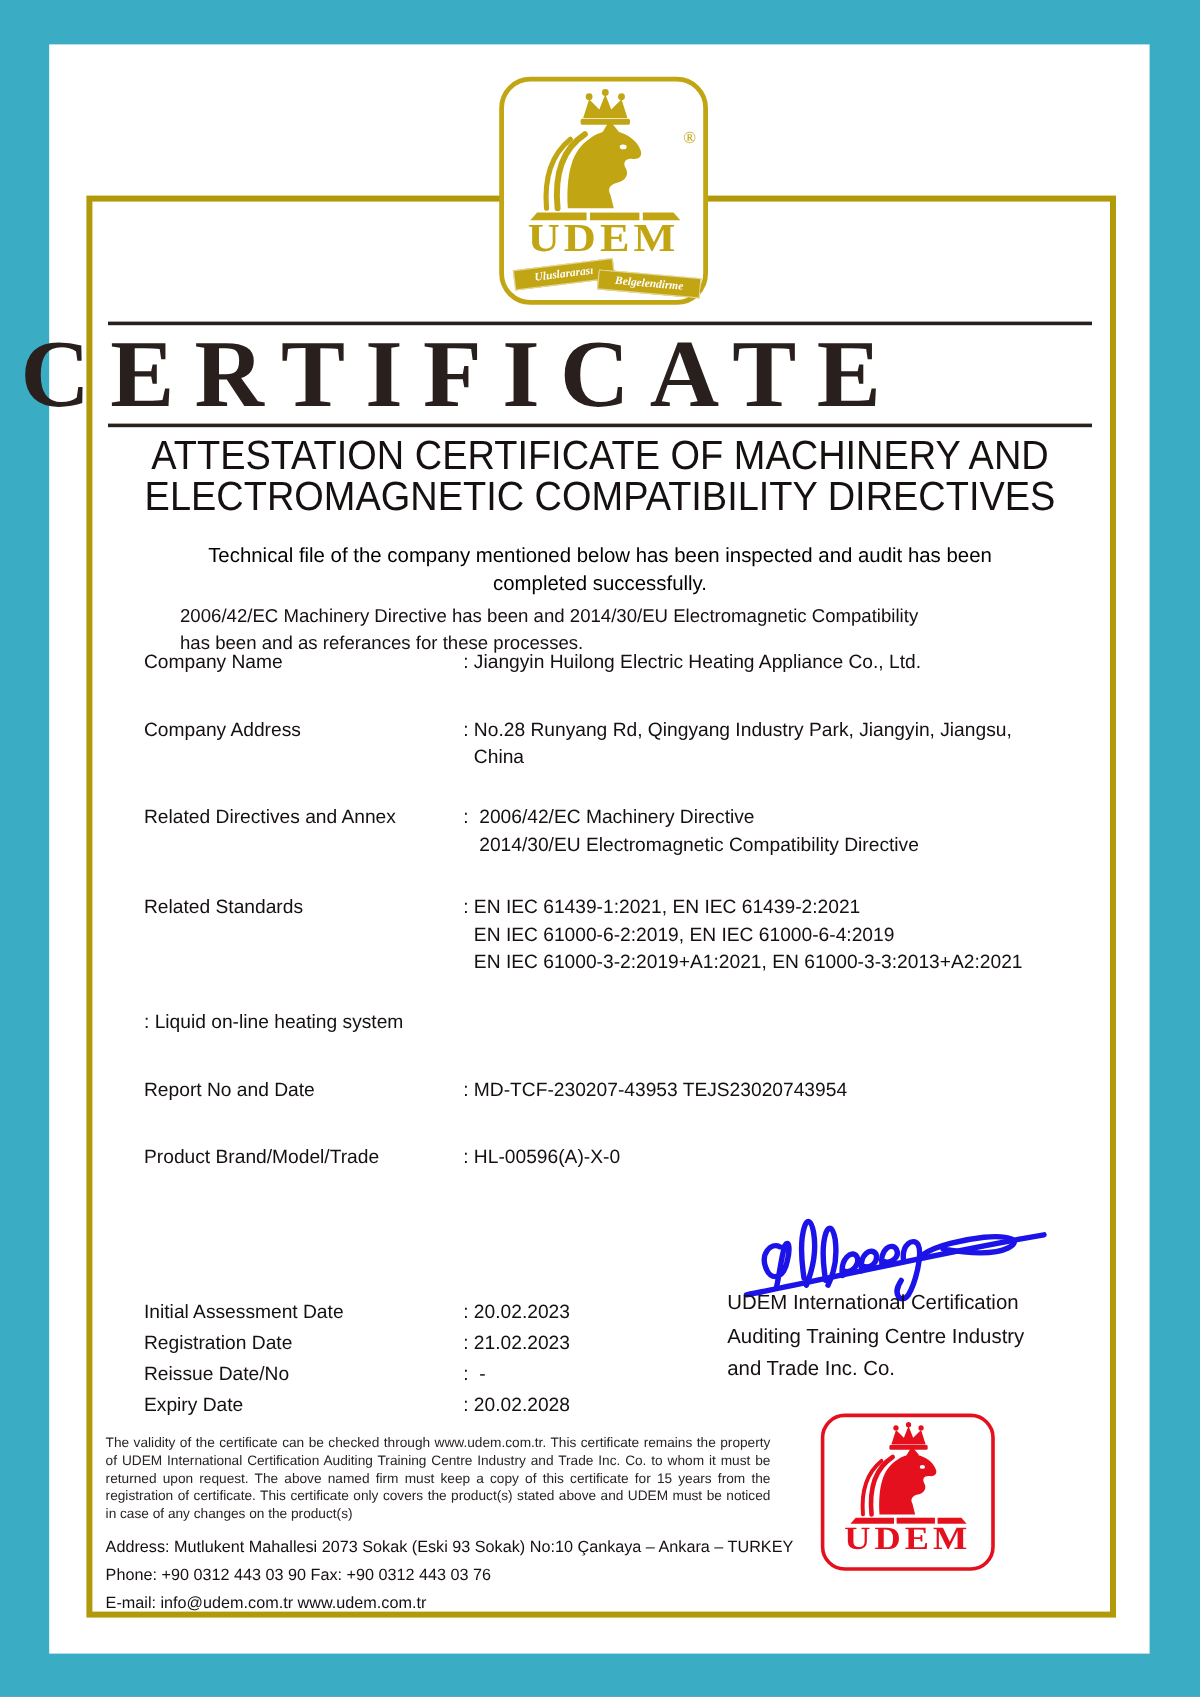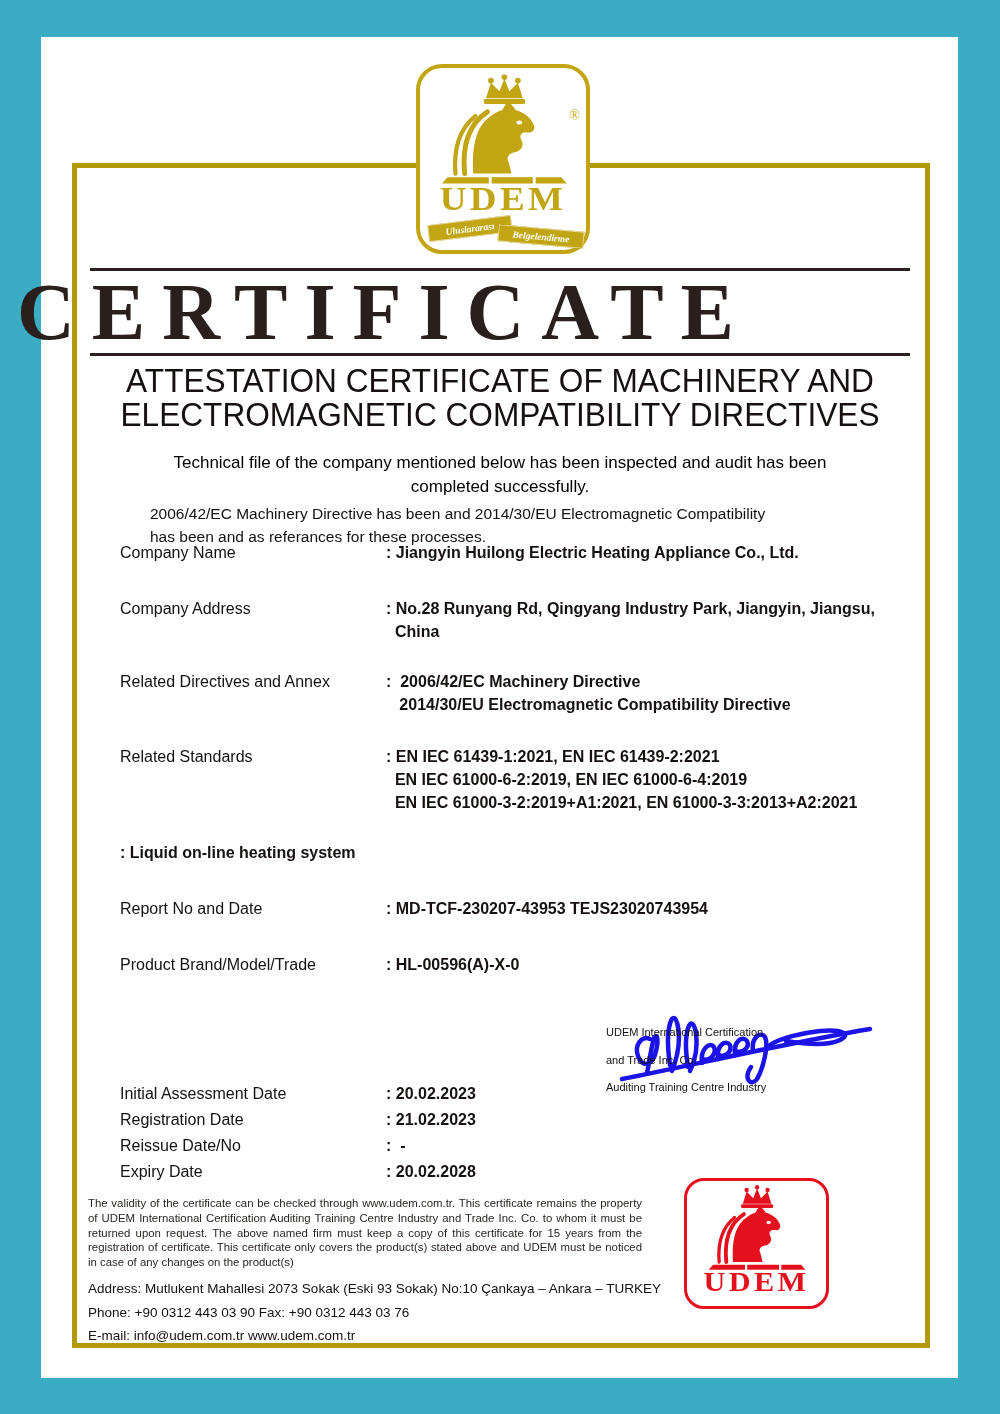--- a/index.html
+++ b/index.html
@@ -40,26 +40,26 @@
   .subtitle{position:absolute;left:0;top:363px;width:1000px;text-align:center;color:#161010;
     font-size:34px;line-height:34px;transform:scaleX(.93);transform-origin:center;letter-spacing:0;}
   .intro{position:absolute;left:125px;top:451px;width:750px;text-align:center;color:#000000;
     font-size:17px;line-height:24px;white-space:pre-line;}
   .note{position:absolute;left:150px;top:502px;width:700px;text-align:left;color:#161010;
     font-size:15.5px;line-height:23px;white-space:pre-line;}
 
   
   .row{position:absolute;left:88px;width:828px;display:flex;font-size:16px;line-height:23px;color:#161010;margin-left:32px;}
   .row-label{width:266px;flex:0 0 266px;}
-  .row-value{flex:1;white-space:pre-wrap;font-weight:bold;}
+  .row-value{flex:1;white-space:pre-wrap;}
   .cert-row{font-size:16px;line-height:23px;}
 
   
   .signature{position:absolute;left:616px;top:993px;width:260px;height:92px;color:var(--blue);}
-  .signatory{position:absolute;left:606px;top:1019px;width:300px;font-size:11px;line-height:27.5px;color:#161010;}
+  .signatory{position:absolute;left:606px;top:1072px;width:300px;font-size:17px;line-height:27.5px;color:#161010;}
 
   .legal{position:absolute;left:88px;top:1196px;width:554px;font-size:11.4px;line-height:14.8px;
     text-align:justify;color:#2a2523;}
   .footer{position:absolute;left:88px;top:1277px;width:600px;font-size:13.5px;line-height:23.5px;color:#161010;}
 
   
   .bottom-logo-box{position:absolute;left:684px;top:1178px;width:139px;height:125px;background:#fff;
     border:3.5px solid var(--red);border-radius:20px;z-index:5;}
   .emblem-bottom{position:absolute;left:14px;top:4px;width:110px;height:88px;color:var(--red);}
   .brand-bottom{position:absolute;left:0;top:88px;width:100%;text-align:center;color:var(--red);
@@ -185,22 +185,22 @@
       <path d="M86,70 C84,56 94,48 98,54 C101,60 94,69 87,66"></path>
       <path d="M102,66 C100,52 110,46 114,52 C116,58 110,65 103,62"></path>
       <path d="M119,62 C117,48 127,42 131,48 C134,54 127,61 120,58"></path>
       <path d="M137,58 C135,44 145,38 149,44 C153,52 147,76 141,86 C135,94 127,86 135,74"></path>
       <path d="M154,52 C164,45 186,40 204,38 C226,36 236,41 224,47 C212,53 188,51 170,48"></path>
       <path d="M6,86 C60,76 160,52 254,36"></path>
     </g>
   </svg>
   <div class="signatory">
     <div>UDEM International Certification</div>
+    <div>Auditing Training Centre Industry</div>
     <div>and Trade Inc. Co.</div>
-    <div>Auditing Training Centre Industry</div>
   </div>
 
   <div class="legal">The validity of the certificate can be checked  through www.udem.com.tr.  This certificate remains the property of UDEM  International  Certification  Auditing  Training  Centre  Industry  and  Trade  Inc.  Co. to  whom  it  must  be returned  upon  request.  The  above  named  firm  must keep  a  copy  of this certificate  for  15  years from  the registration  of  certificate.  This certificate  only  covers the  product(s)  stated  above  and  UDEM   must  be noticed in case of any changes on the product(s)</div>
 
   <div class="footer">
     <div>Address: Mutlukent Mahallesi 2073 Sokak (Eski 93 Sokak) No:10 Çankaya – Ankara – TURKEY</div>
     <div>Phone: +90 0312 443 03 90  Fax: +90 0312 443 03 76</div>
     <div>E-mail: info@udem.com.tr    www.udem.com.tr</div>
   </div>
 

